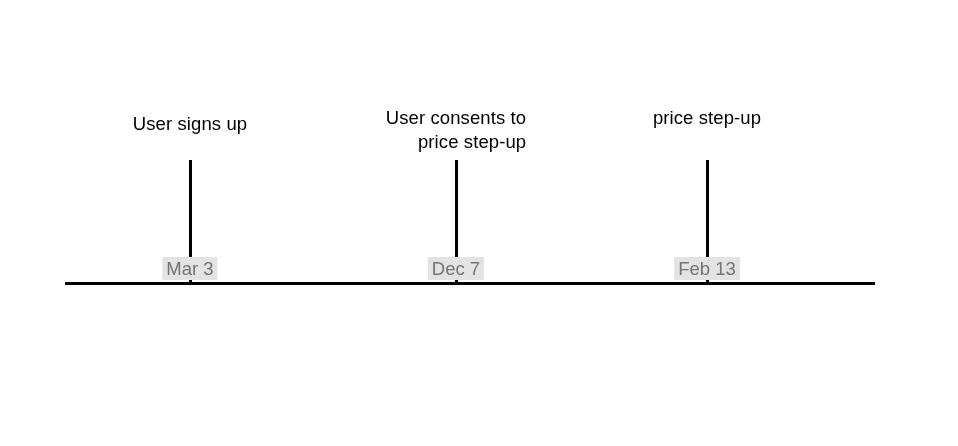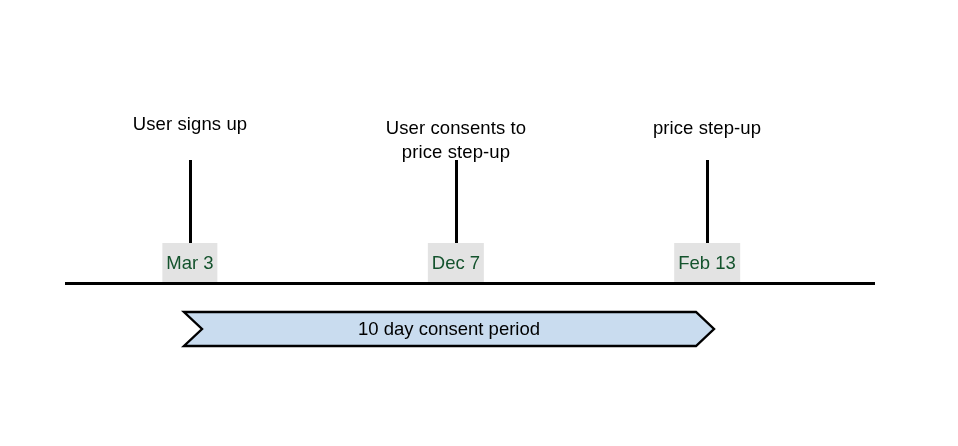--- a/index.html
+++ b/index.html
@@ -42,40 +42,40 @@
     position: absolute;
     transform: translateX(-50%);
     text-align: center;
     white-space: nowrap;
     color: #000000;
     font-size: 18.5px;
     line-height: 24px;
     letter-spacing: 0.1px;
   }
   .event-label.single { top: 112px; text-align: right; }
-  .event-label.double { top: 116px; }
+  .event-label.double { top: 106px; text-align: right; }
 
   .event-tick {
     position: absolute;
     top: 160px;
     left: -1.5px;
     width: 3px;
     height: 124px;
     background: #000000;
   }
 
   .event-date {
     position: absolute;
-    top: 243px;
+    top: 257px;
     transform: translateX(-50%);
     background: #e3e3e3;
-    color: #14532d;
+    color: #737373;
     font-size: 18.5px;
     line-height: 23px;
-    padding: 8px 4px;
+    padding: 0 4px;
     white-space: nowrap;
   }
 
   
   .period-banner {
     position: absolute;
     left: 184px;
     top: 312px;
     width: 530px;
     height: 34px;
@@ -126,20 +126,14 @@
   </div>
 
   <div class="event" style="left:707px;">
     <div class="event-label double">
       <div>price step-up</div>
     </div>
     <div class="event-tick"></div>
     <div class="event-date">Feb 13</div>
   </div>
 
-  <div class="period-banner">
-    <svg viewBox="0 0 530 34" preserveAspectRatio="none">
-      <polygon points="0,0 512,0 530,17 512,34 0,34 18,17" fill="#c9dcef" stroke="#000000" stroke-width="2.4" stroke-linejoin="miter"></polygon>
-    </svg>
-    <div class="period-banner-text">10 day consent period</div>
-  </div>
 
 </div>
 
 </body></html>

